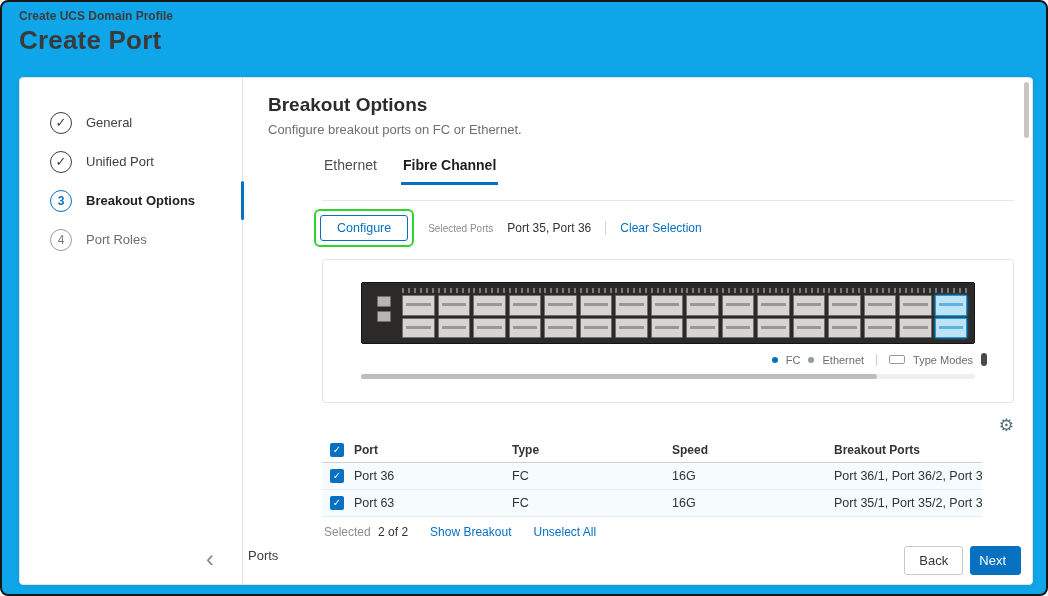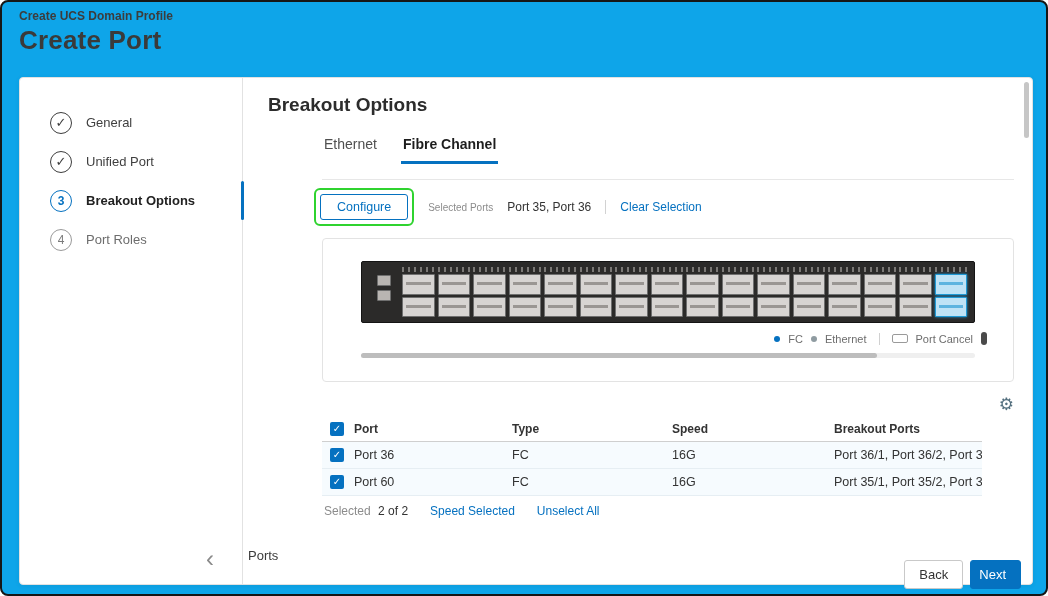--- a/index.html
+++ b/index.html
@@ -90,21 +90,21 @@
   .cb{width:14px;height:14px;border-radius:2px;background:var(--accent);color:#fff;font-size:10px;line-height:14px;
       text-align:center;cursor:pointer;margin-left:4px;}
   .table-footer{display:flex;align-items:flex-start;gap:22px;margin:8px 0 0 56px;font-size:12px;}
   .tf-selected{color:#8c8c8c;}
   .tf-count{color:#333;margin-left:4px;}
 
   
   .card-footer{position:absolute;left:0;right:0;bottom:0;height:46px;}
   .collapse-chevron{position:absolute;left:186px;top:6px;font-size:24px;color:#8a8a8a;cursor:pointer;line-height:30px;}
   .cancel-btn{position:absolute;left:228px;top:10px;background:none;border:none;font-size:13px;color:#3b3b3b;cursor:pointer;}
-  .footer-right{position:absolute;right:11px;top:8px;display:flex;gap:7px;margin-top:14px;}
+  .footer-right{position:absolute;right:11px;top:8px;display:flex;gap:7px;}
   .btn{font-size:13px;border-radius:3px;padding:6px 14px;cursor:pointer;}
   .btn.back{background:#fff;border:1px solid #c9c9c9;color:#333;}
   .btn.next{background:var(--accent);border:1px solid var(--accent);color:#fff;padding-left:8px;}
 
   .vscroll-thumb{position:absolute;right:3px;top:4px;width:5px;height:56px;background:#c6c6c6;border-radius:3px;cursor:pointer;}
 </style>
 </head>
 <body>
 
 <div class="screen">
@@ -133,20 +133,21 @@
         <div class="step upcoming">
           <span class="step-circle">4</span>
           <span class="step-label">Port Roles</span>
         </div>
       </div>
       <span class="current-indicator"></span>
     </aside>
 
     <div class="content">
       <h2 class="section-title">Breakout Options</h2>
+      <p class="section-subtitle">Configure breakout ports on FC or Ethernet.</p>
 
       <div class="tabs">
         <div class="tab">Ethernet</div>
         <div class="tab active">Fibre Channel</div>
       </div>
       <hr class="tab-hr">
 
       <div class="toolbar">
         <span class="highlight-box">
           <button class="configure-btn">Configure</button>
@@ -246,21 +247,21 @@
               </div>
             </div>
         </div>
         <div class="legend">
           <span class="dot fc"></span>
           <span>FC</span>
           <span class="dot eth"></span>
           <span>Ethernet</span>
           <span class="sep"></span>
           <span class="chip-outline"></span>
-          <span>Port Cancel</span>
+          <span>Type Modes</span>
           <span class="chip-dark"></span>
         </div>
         <div class="hscroll">
             <div class="thumb"></div>
           </div>
       </div>
 
       <div class="table-tools">
         <span class="gear">⚙</span>
       </div>
@@ -291,34 +292,34 @@
               </td>
             <td>Port 36</td>
             <td>FC</td>
             <td>16G</td>
             <td>Port 36/1, Port 36/2, Port 36/...</td>
           </tr>
           <tr class="data-row">
             <td>
                 <div class="cb">✓</div>
               </td>
-            <td>Port 60</td>
+            <td>Port 63</td>
             <td>FC</td>
             <td>16G</td>
             <td>Port 35/1, Port 35/2, Port 35/...</td>
           </tr>
         </tbody>
       </table>
 
       <div class="table-footer">
         <span>
           <span class="tf-selected">Selected</span>
           <span class="tf-count">2 of 2</span>
         </span>
-        <a class="link">Speed Selected</a>
+        <a class="link">Show Breakout</a>
         <a class="link">Unselect All</a>
       </div>
     </div>
 
     <div class="card-footer">
       <span class="collapse-chevron">‹</span>
       <button class="cancel-btn">Ports</button>
       <div class="footer-right">
         <button class="btn back">Back</button>
         <button class="btn next">Next</button>

